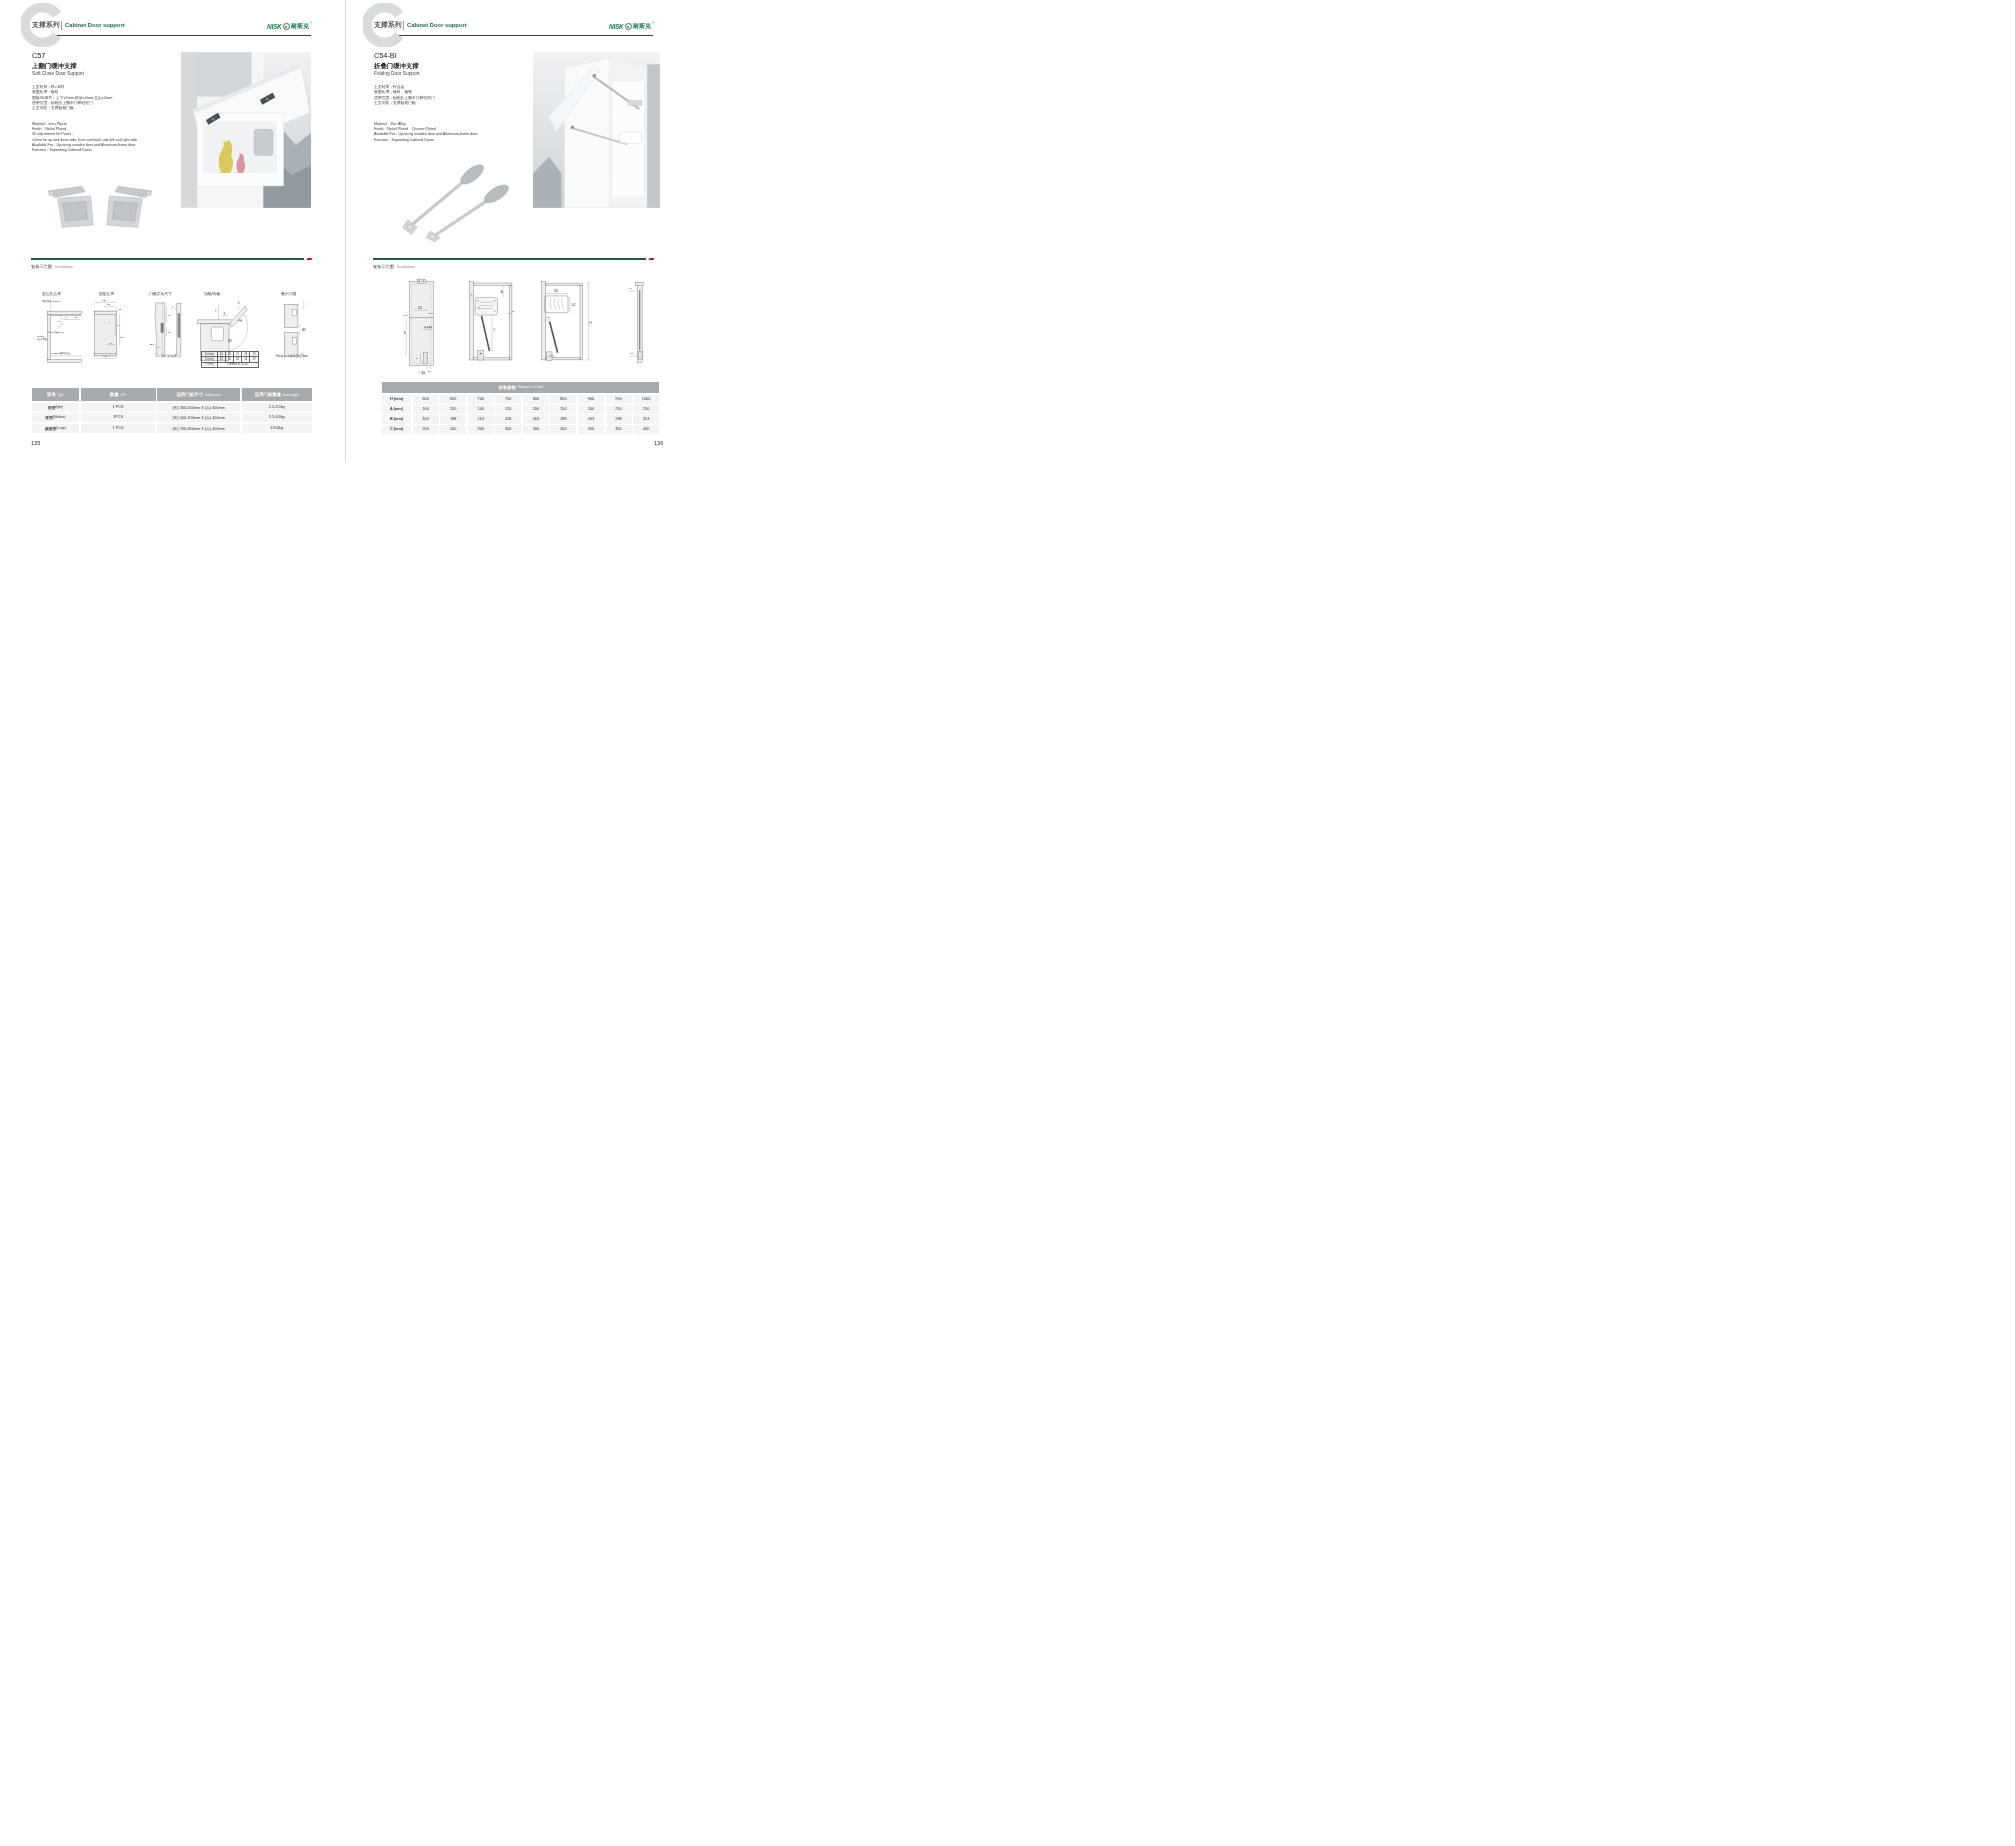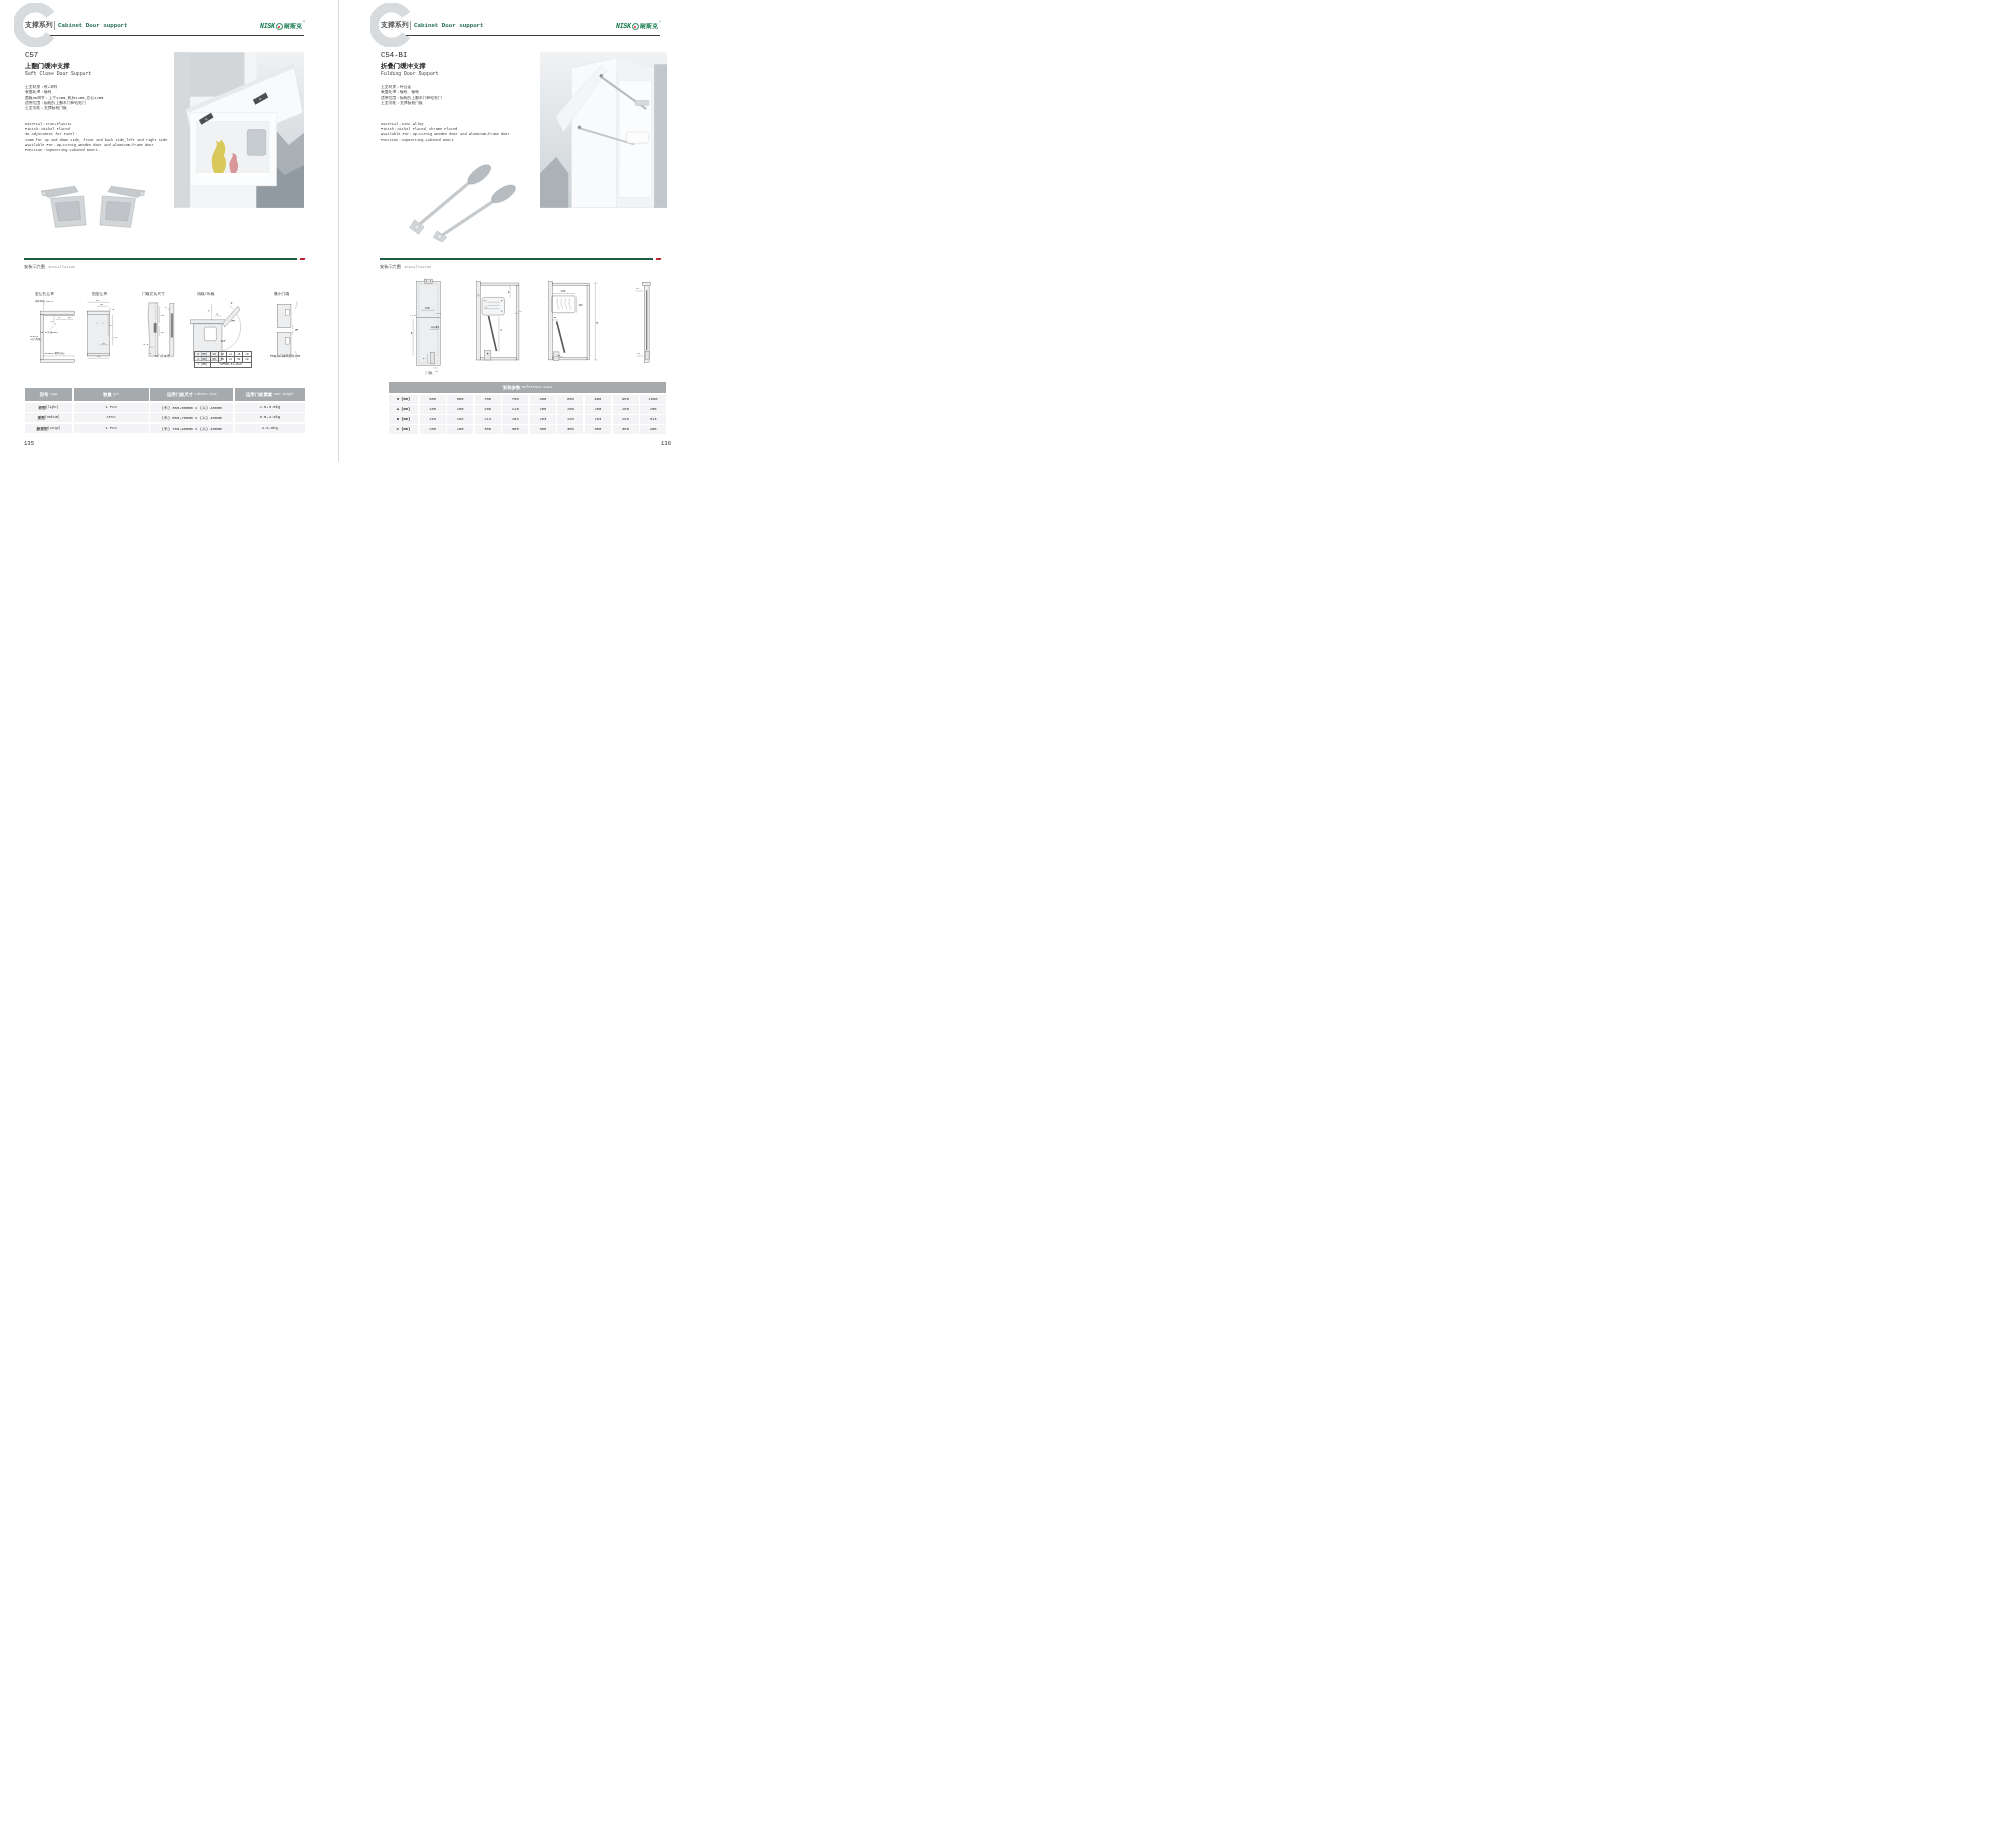--- a/index.html
+++ b/index.html
@@ -1,17 +1,17 @@
 <!DOCTYPE html>
 <html style="font-size:6.4px"><head>
 <meta charset="utf-8">
 <style>
   html,body{margin:0;padding:0;background:#ffffff;}
   #canvas{position:relative;width:676px;height:462px;background:#fff;
-          font-family:Liberation Mono, monospace;color:#2e2e2e;overflow:hidden;}
+          font-family:Liberation Sans, sans-serif;color:#2e2e2e;overflow:hidden;margin-left:7px;}
   .page{position:absolute;top:0;width:338px;height:462px;}
   .t{position:absolute;white-space:nowrap;}
   .panel{fill:#eceef0;stroke:#474747;stroke-width:.8;}
   .ln{stroke:#555;stroke-width:.6;fill:none;}
   .lnD{stroke:#474747;stroke-width:.9;fill:none;}
   svg{display:block;position:absolute;font-family:inherit;}
   svg text{fill:#333;}
   .dimtxt{font-size:6px;}
   .hrule{position:absolute;height:1px;background:#3e3e3e;}
   .vline-hdr{position:absolute;width:0.6px;height:9.7px;background:#9aa0a5;}
@@ -290,21 +290,21 @@
       <div class="td-cell" style="width:75px">1 PCS</div>
       <div class="td-cell" style="width:83px">(长) 700-900mm X (高) 400mm</div>
       <div class="td-cell" style="width:70px">4.8-6kg</div>
     </div>
 
     <div class="pagenum" style="left:24px;top:440px">135</div>
   </div>
 
   <div class="divider-v"></div>
 
-  <div class="page" style="left:356px">
+  <div class="page" style="left:342px">
 
     <svg style="left:13.7px;top:3.2px" width="41" height="44" viewBox="0 0 102 108">
       <path d="M90 29 A44 44 0 1 0 90 79" fill="none" stroke="#d8dbde" stroke-width="25"></path>
     </svg>
     <div class="t" style="left:25px;top:20px;font-size:6.9px;font-weight:bold;color:#54585c">支撑系列</div>
     <div class="vline-hdr" style="left:54px;top:20.6px"></div>
     <div class="t" style="left:58px;top:22px;font-size:5.8px;font-weight:bold;color:#1d6b4a">Cabinet Door support</div>
     <div class="logo" style="left:260px;top:22px">
       <span class="latin">NISK</span>
       <span class="oring">

